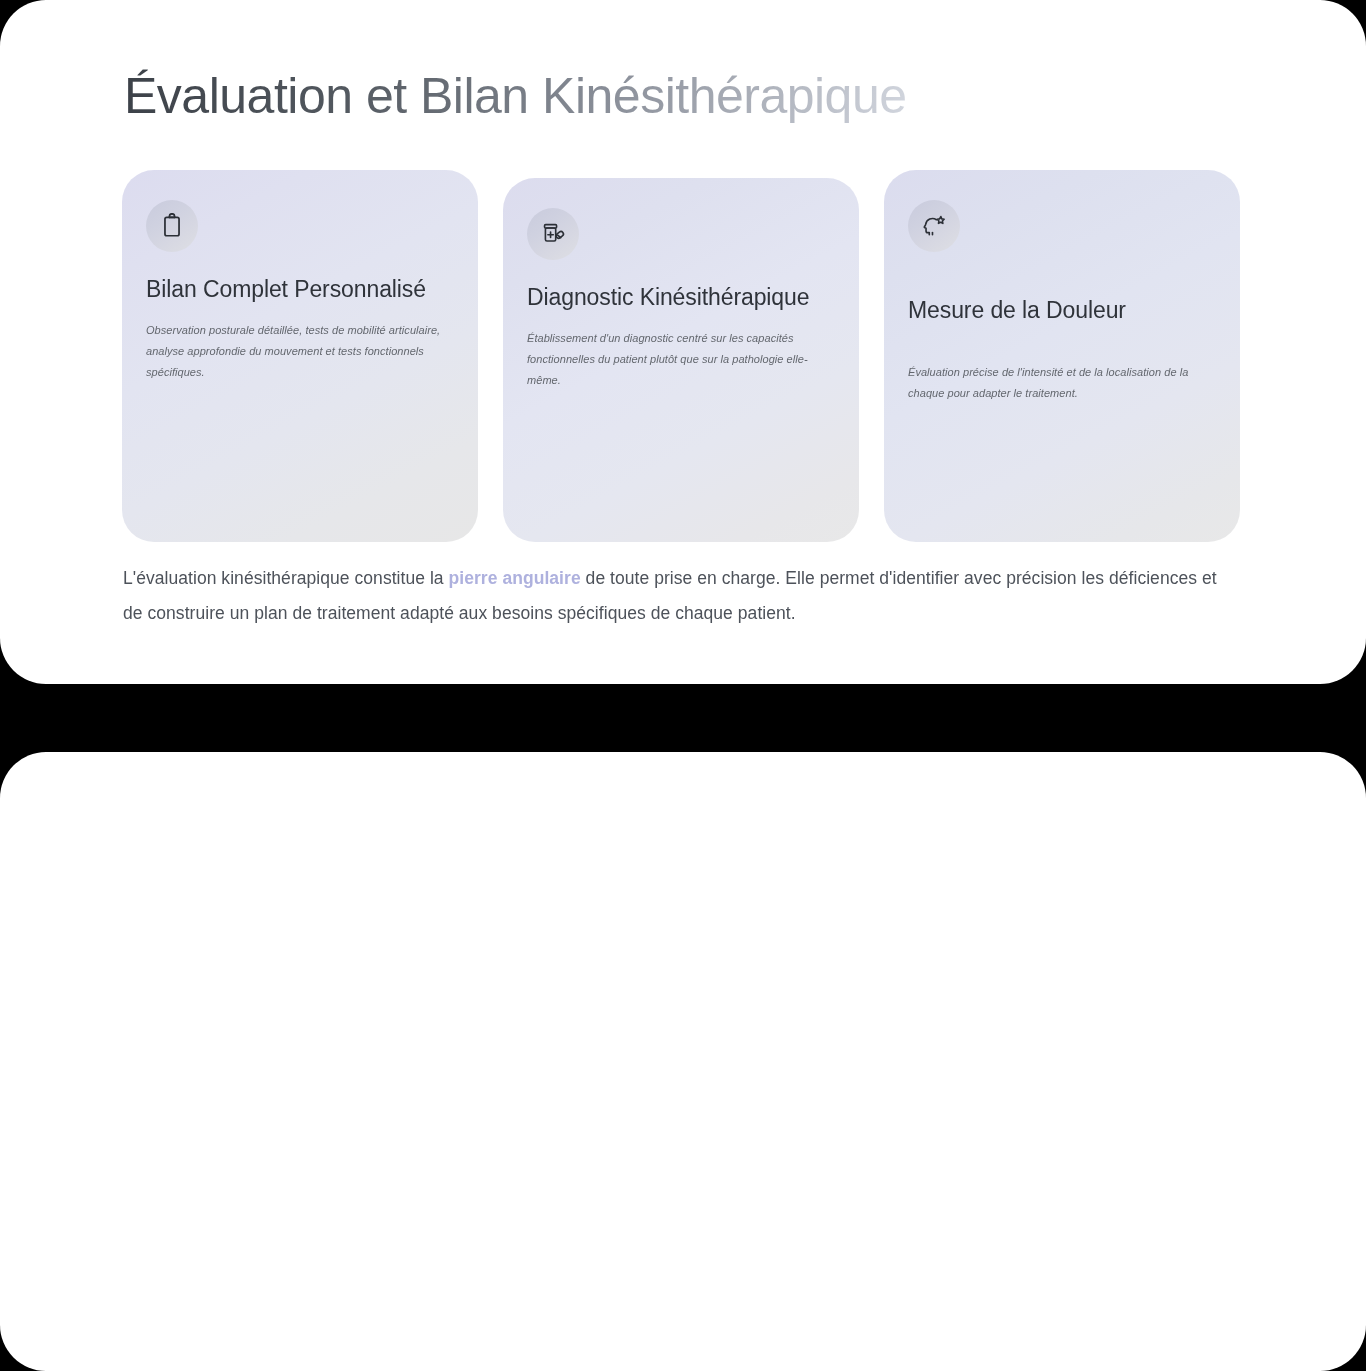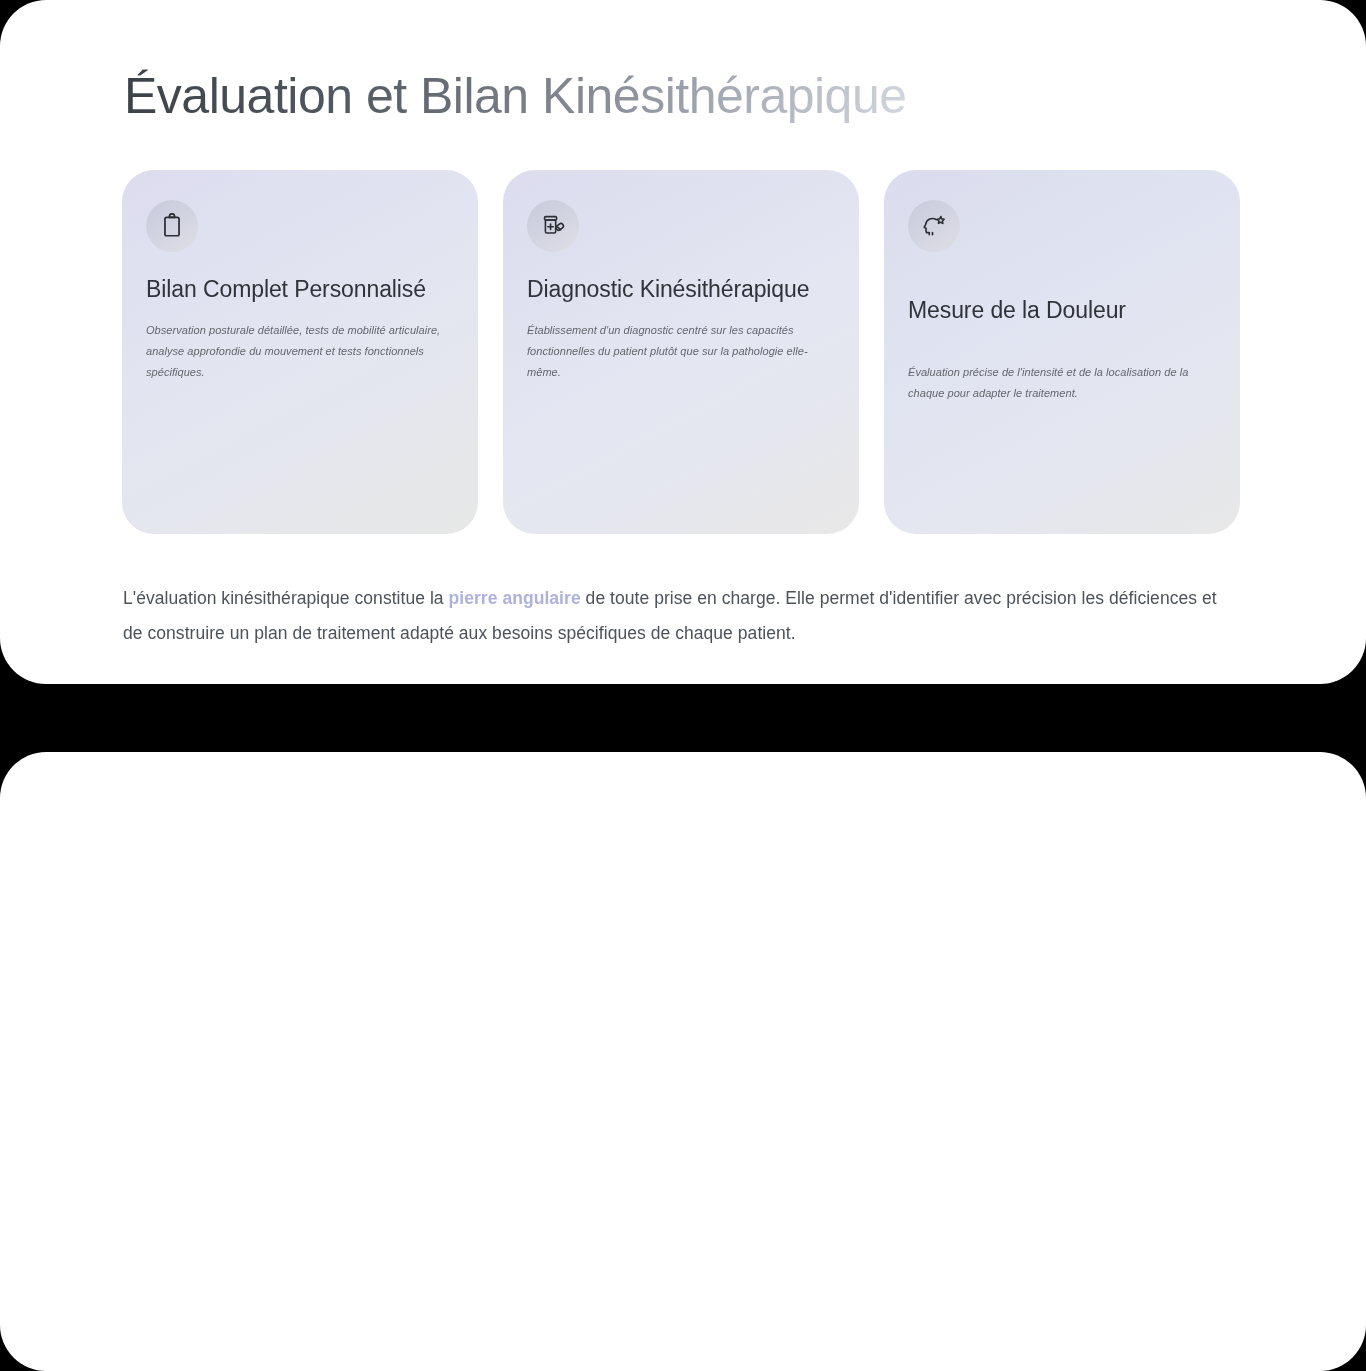--- a/index.html
+++ b/index.html
@@ -70,20 +70,21 @@
     min-height: 364px;
     border-radius: 32px;
     padding: 30px 28px 28px 24px;
     background: linear-gradient(152deg, #dcdcef 0%, #dfe0f0 18%, #e2e4f1 40%, #e4e6ef 62%, #e6e7ea 82%, #e7e7e7 100%);
     display: flex;
     flex-direction: column;
   }
 
   .eval-card:nth-child(2) {
     background: linear-gradient(152deg, #dcdcee 0%, #dee0ef 20%, #e3e5f2 45%, #e5e7f0 68%, #e7e7ea 88%, #e8e8e8 100%);
+    margin-top: 8px;
   }
 
   .eval-card:nth-child(3) {
     background: linear-gradient(152deg, #dbdcee 0%, #dde0ef 20%, #e1e4f1 45%, #e4e6f0 68%, #e6e7ea 88%, #e8e8e8 100%);
     min-height: 364px;
     gap: 21px;
   }
 
   .icon-badge {
     width: 52px;
@@ -116,21 +117,20 @@
     font-style: italic;
   }
 
   
   .lead-paragraph {
     position: absolute;
     font-size: 17.5px;
     line-height: 2.0;
     color: #4d525a;
     letter-spacing: 0.05px;
-    margin-top: 20px;
   }
 
   #paragraph-evaluation {
     left: 123px;
     top: 561px;
     width: 1105px;
   }
 
   .highlight {
     color: #aeb1de;

